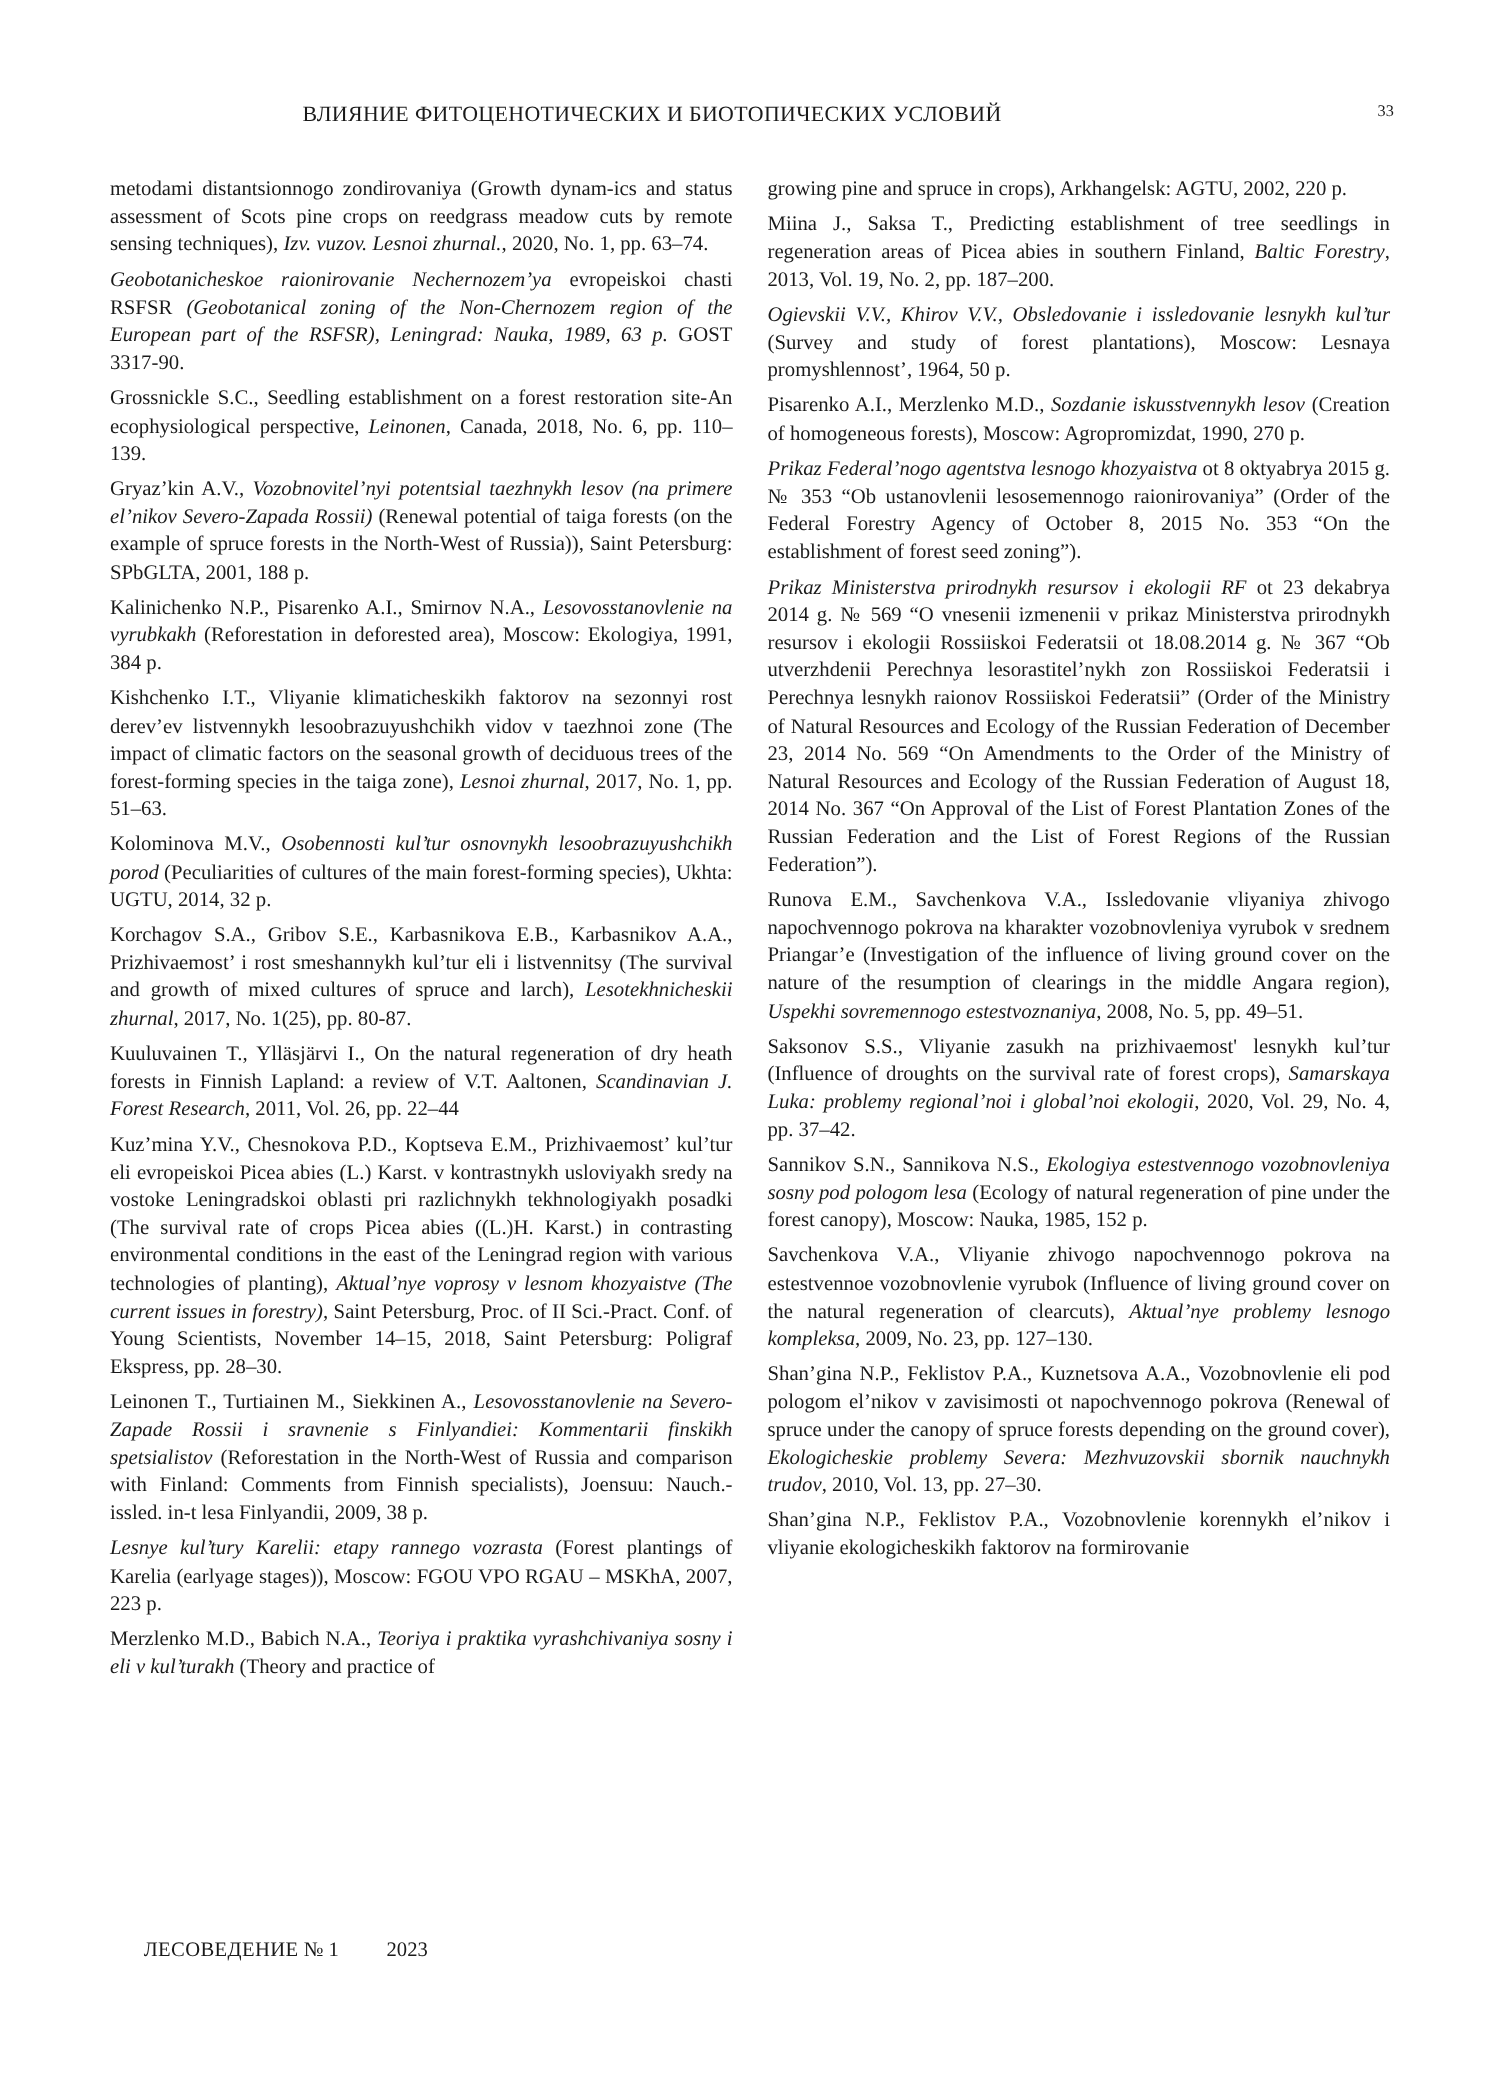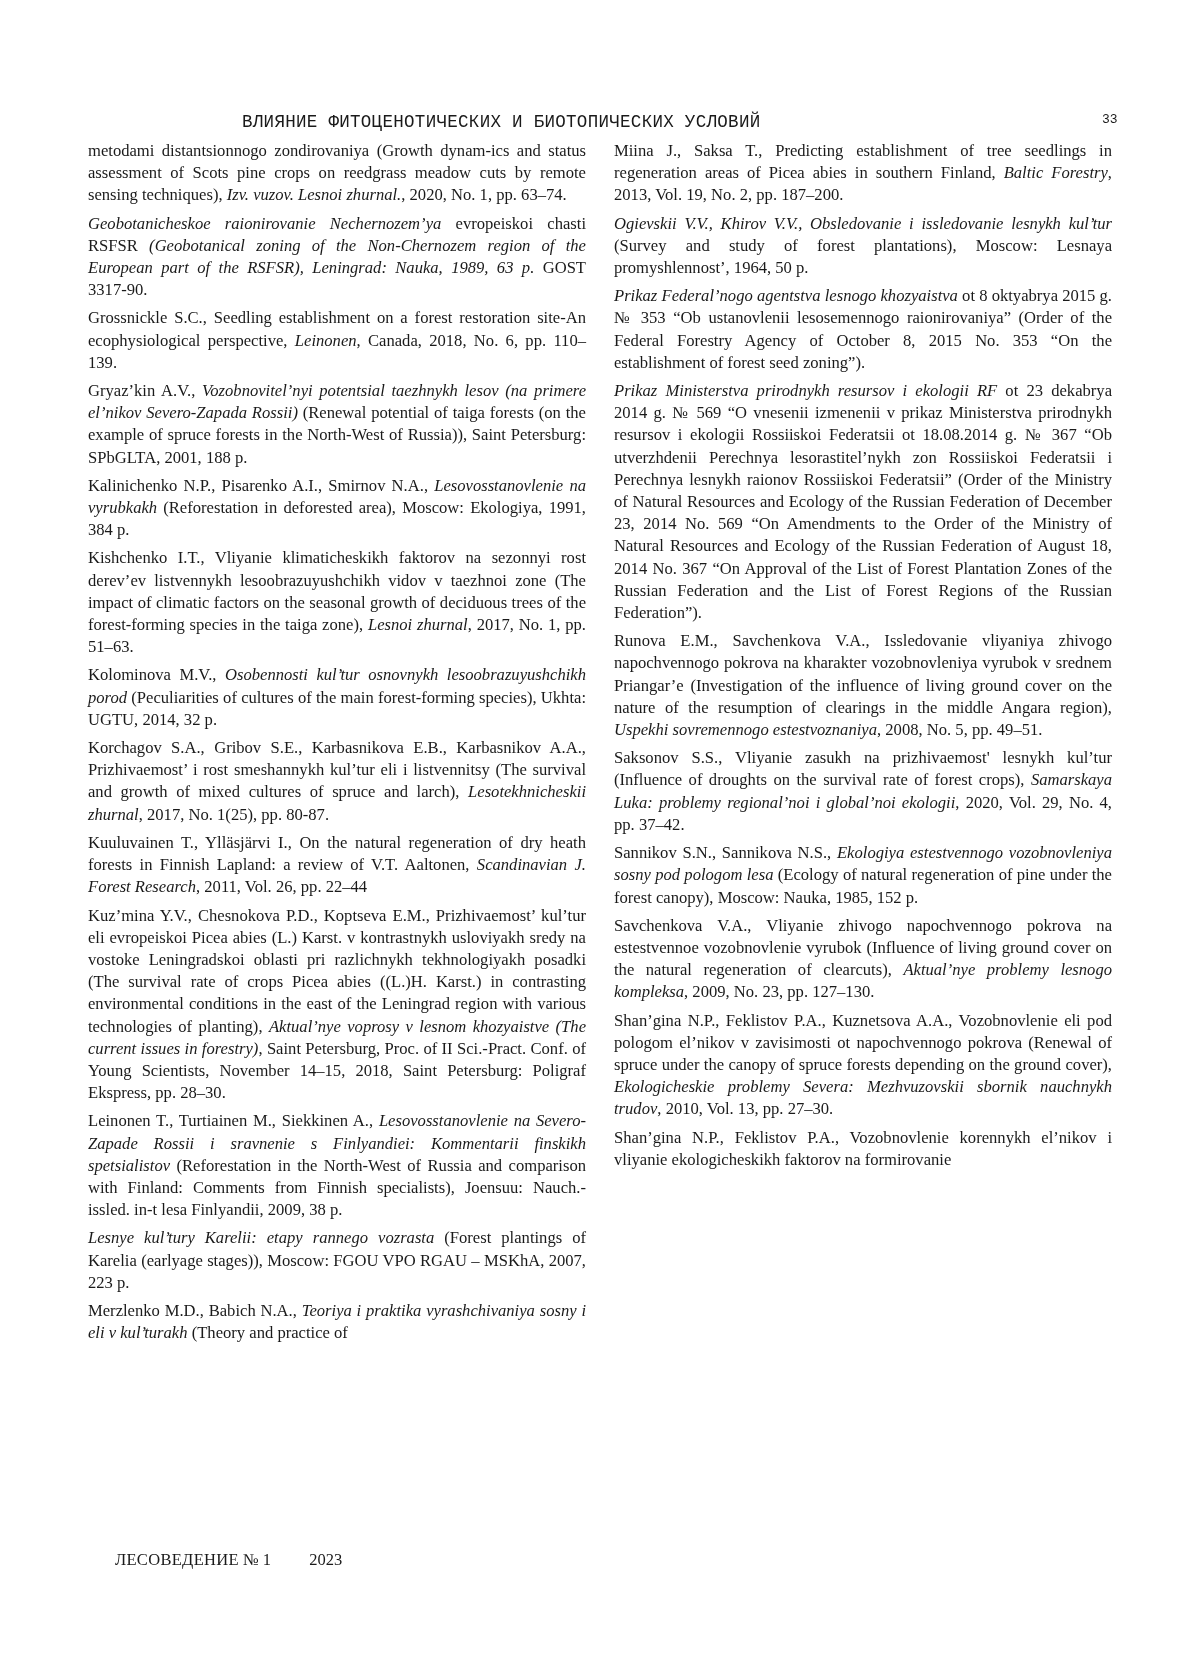--- a/index.html
+++ b/index.html
@@ -1,21 +1,21 @@
 <!DOCTYPE html>
 <html><head>
 <meta charset="utf-8">
 <style>
   html, body { margin: 0; padding: 0; background: #ffffff; }
   body {
     width: 1200px; height: 1669px; position: relative; overflow: hidden;
     font-family: "Liberation Serif", "DejaVu Serif", serif; color: #1a1a1a;
   }
   .running-head {
-    position: absolute; top: 112px; left: 0; width: 1200px; height: 24px; font-family: Liberation Mono, monospace;
+    position: absolute; top: 81px; left: 0; width: 1200px; height: 24px;
   }
   .running-title {
     position: absolute; left: 242px; top: 0; font-size: 17.5px; letter-spacing: 0.3px; white-space: nowrap;
   }
   .page-number {
     position: absolute; left: 1102px; top: 0; font-size: 13px;
   }
   .column {
     position: absolute; top: 140px; width: 498px;
     font-size: 16.6px; line-height: 22.2px; text-align: justify;
@@ -50,22 +50,24 @@
     <p class="ref"><span>Kishchenko I.T., Vliyanie klimaticheskikh faktorov na sezonnyi rost derev’ev listvennykh lesoobrazuyushchikh vidov v taezhnoi zone (The impact of climatic factors on the seasonal growth of deciduous trees of the forest-forming species in the taiga zone), </span><i>Lesnoi zhurnal</i><span>, 2017, No. 1, pp. 51–63.</span></p>
     <p class="ref"><span>Kolominova M.V., </span><i>Osobennosti kul’tur osnovnykh lesoobrazuyushchikh porod</i><span> (Peculiarities of cultures of the main forest-forming species), Ukhta: UGTU, 2014, 32 p.</span></p>
     <p class="ref"><span>Korchagov S.A., Gribov S.E., Karbasnikova E.B., Karbasnikov A.A., Prizhivaemost’ i rost smeshannykh kul’tur eli i listvennitsy (The survival and growth of mixed cultures of spruce and larch), </span><i>Lesotekhnicheskii zhurnal</i><span>, 2017, No. 1(25), pp. 80-87.</span></p>
     <p class="ref"><span>Kuuluvainen T., Ylläsjärvi I., On the natural regeneration of dry heath forests in Finnish Lapland: a review of V.T. Aaltonen, </span><i>Scandinavian J. Forest Research</i><span>, 2011, Vol. 26, pp. 22–44</span></p>
     <p class="ref"><span>Kuz’mina Y.V., Chesnokova P.D., Koptseva E.M., Prizhivaemost’ kul’tur eli evropeiskoi Picea abies (L.) Karst. v kontrastnykh usloviyakh sredy na vostoke Leningradskoi oblasti pri razlichnykh tekhnologiyakh posadki (The survival rate of crops Picea abies ((L.)H. Karst.) in contrasting environmental conditions in the east of the Leningrad region with various technologies of planting), </span><i>Aktual’nye voprosy v lesnom khozyaistve (The current issues in forestry)</i><span>, Saint Petersburg, Proc. of II Sci.-Pract. Conf. of Young Scientists, November 14–15, 2018, Saint Petersburg: Poligraf Ekspress, pp. 28–30.</span></p>
     <p class="ref"><span>Leinonen T., Turtiainen M., Siekkinen A., </span><i>Lesovosstanovlenie na Severo-Zapade Rossii i sravnenie s Finlyandiei: Kommentarii finskikh spetsialistov</i><span> (Reforestation in the North-West of Russia and comparison with Finland: Comments from Finnish specialists), Joensuu: Nauch.-issled. in-t lesa Finlyandii, 2009, 38 p.</span></p>
     <p class="ref"><i>Lesnye kul’tury Karelii: etapy rannego vozrasta</i><span> (Forest plantings of Karelia (earlyage stages)), Moscow: FGOU VPO RGAU – MSKhA, 2007, 223 p.</span></p>
     <p class="ref"><span>Merzlenko M.D., Babich N.A., </span><i>Teoriya i praktika vyrashchivaniya sosny i eli v kul’turakh</i><span> (Theory and practice of</span></p>
   </div>
 <div class="column col-right">
+    <p class="ref"><span>growing pine and spruce in crops), Arkhangelsk: AGTU, 2002, 220 p.</span></p>
     <p class="ref"><span>Miina J., Saksa T., Predicting establishment of tree seedlings in regeneration areas of Picea abies in southern Finland, </span><i>Baltic Forestry</i><span>, 2013, Vol. 19, No. 2, pp. 187–200.</span></p>
     <p class="ref"><i>Ogievskii V.V., Khirov V.V., Obsledovanie i issledovanie lesnykh kul’tur</i><span> (Survey and study of forest plantations), Moscow: Lesnaya promyshlennost’, 1964, 50 p.</span></p>
+    <p class="ref"><span>Pisarenko A.I., Merzlenko M.D., </span><i>Sozdanie iskusstvennykh lesov</i><span> (Creation of homogeneous forests), Moscow: Agropromizdat, 1990, 270 p.</span></p>
     <p class="ref"><i>Prikaz Federal’nogo agentstva lesnogo khozyaistva</i><span> ot 8 oktyabrya 2015 g. № 353 “Ob ustanovlenii lesosemennogo raionirovaniya” (Order of the Federal Forestry Agency of October 8, 2015 No. 353 “On the establishment of forest seed zoning”).</span></p>
     <p class="ref"><i>Prikaz Ministerstva prirodnykh resursov i ekologii RF</i><span> ot 23 dekabrya 2014 g. № 569 “O vnesenii izmenenii v prikaz Ministerstva prirodnykh resursov i ekologii Rossiiskoi Federatsii ot 18.08.2014 g. № 367 “Ob utverzhdenii Perechnya lesorastitel’nykh zon Rossiiskoi Federatsii i Perechnya lesnykh raionov Rossiiskoi Federatsii” (Order of the Ministry of Natural Resources and Ecology of the Russian Federation of December 23, 2014 No. 569 “On Amendments to the Order of the Ministry of Natural Resources and Ecology of the Russian Federation of August 18, 2014 No. 367 “On Approval of the List of Forest Plantation Zones of the Russian Federation and the List of Forest Regions of the Russian Federation”).</span></p>
     <p class="ref"><span>Runova E.M., Savchenkova V.A., Issledovanie vliyaniya zhivogo napochvennogo pokrova na kharakter vozobnovleniya vyrubok v srednem Priangar’e (Investigation of the influence of living ground cover on the nature of the resumption of clearings in the middle Angara region), </span><i>Uspekhi sovremennogo estestvoznaniya</i><span>, 2008, No. 5, pp. 49–51.</span></p>
     <p class="ref"><span>Saksonov S.S., Vliyanie zasukh na prizhivaemost' lesnykh kul’tur (Influence of droughts on the survival rate of forest crops), </span><i>Samarskaya Luka: problemy regional’noi i global’noi ekologii</i><span>, 2020, Vol. 29, No. 4, pp. 37–42.</span></p>
     <p class="ref"><span>Sannikov S.N., Sannikova N.S., </span><i>Ekologiya estestvennogo vozobnovleniya sosny pod pologom lesa</i><span> (Ecology of natural regeneration of pine under the forest canopy), Moscow: Nauka, 1985, 152 p.</span></p>
     <p class="ref"><span>Savchenkova V.A., Vliyanie zhivogo napochvennogo pokrova na estestvennoe vozobnovlenie vyrubok (Influence of living ground cover on the natural regeneration of clearcuts), </span><i>Aktual’nye problemy lesnogo kompleksa</i><span>, 2009, No. 23, pp. 127–130.</span></p>
     <p class="ref"><span>Shan’gina N.P., Feklistov P.A., Kuznetsova A.A., Vozobnovlenie eli pod pologom el’nikov v zavisimosti ot napochvennogo pokrova (Renewal of spruce under the canopy of spruce forests depending on the ground cover), </span><i>Ekologicheskie problemy Severa: Mezhvuzovskii sbornik nauchnykh trudov</i><span>, 2010, Vol. 13, pp. 27–30.</span></p>
     <p class="ref"><span>Shan’gina N.P., Feklistov P.A., Vozobnovlenie korennykh el’nikov i vliyanie ekologicheskikh faktorov na formirovanie</span></p>
   </div>
 

